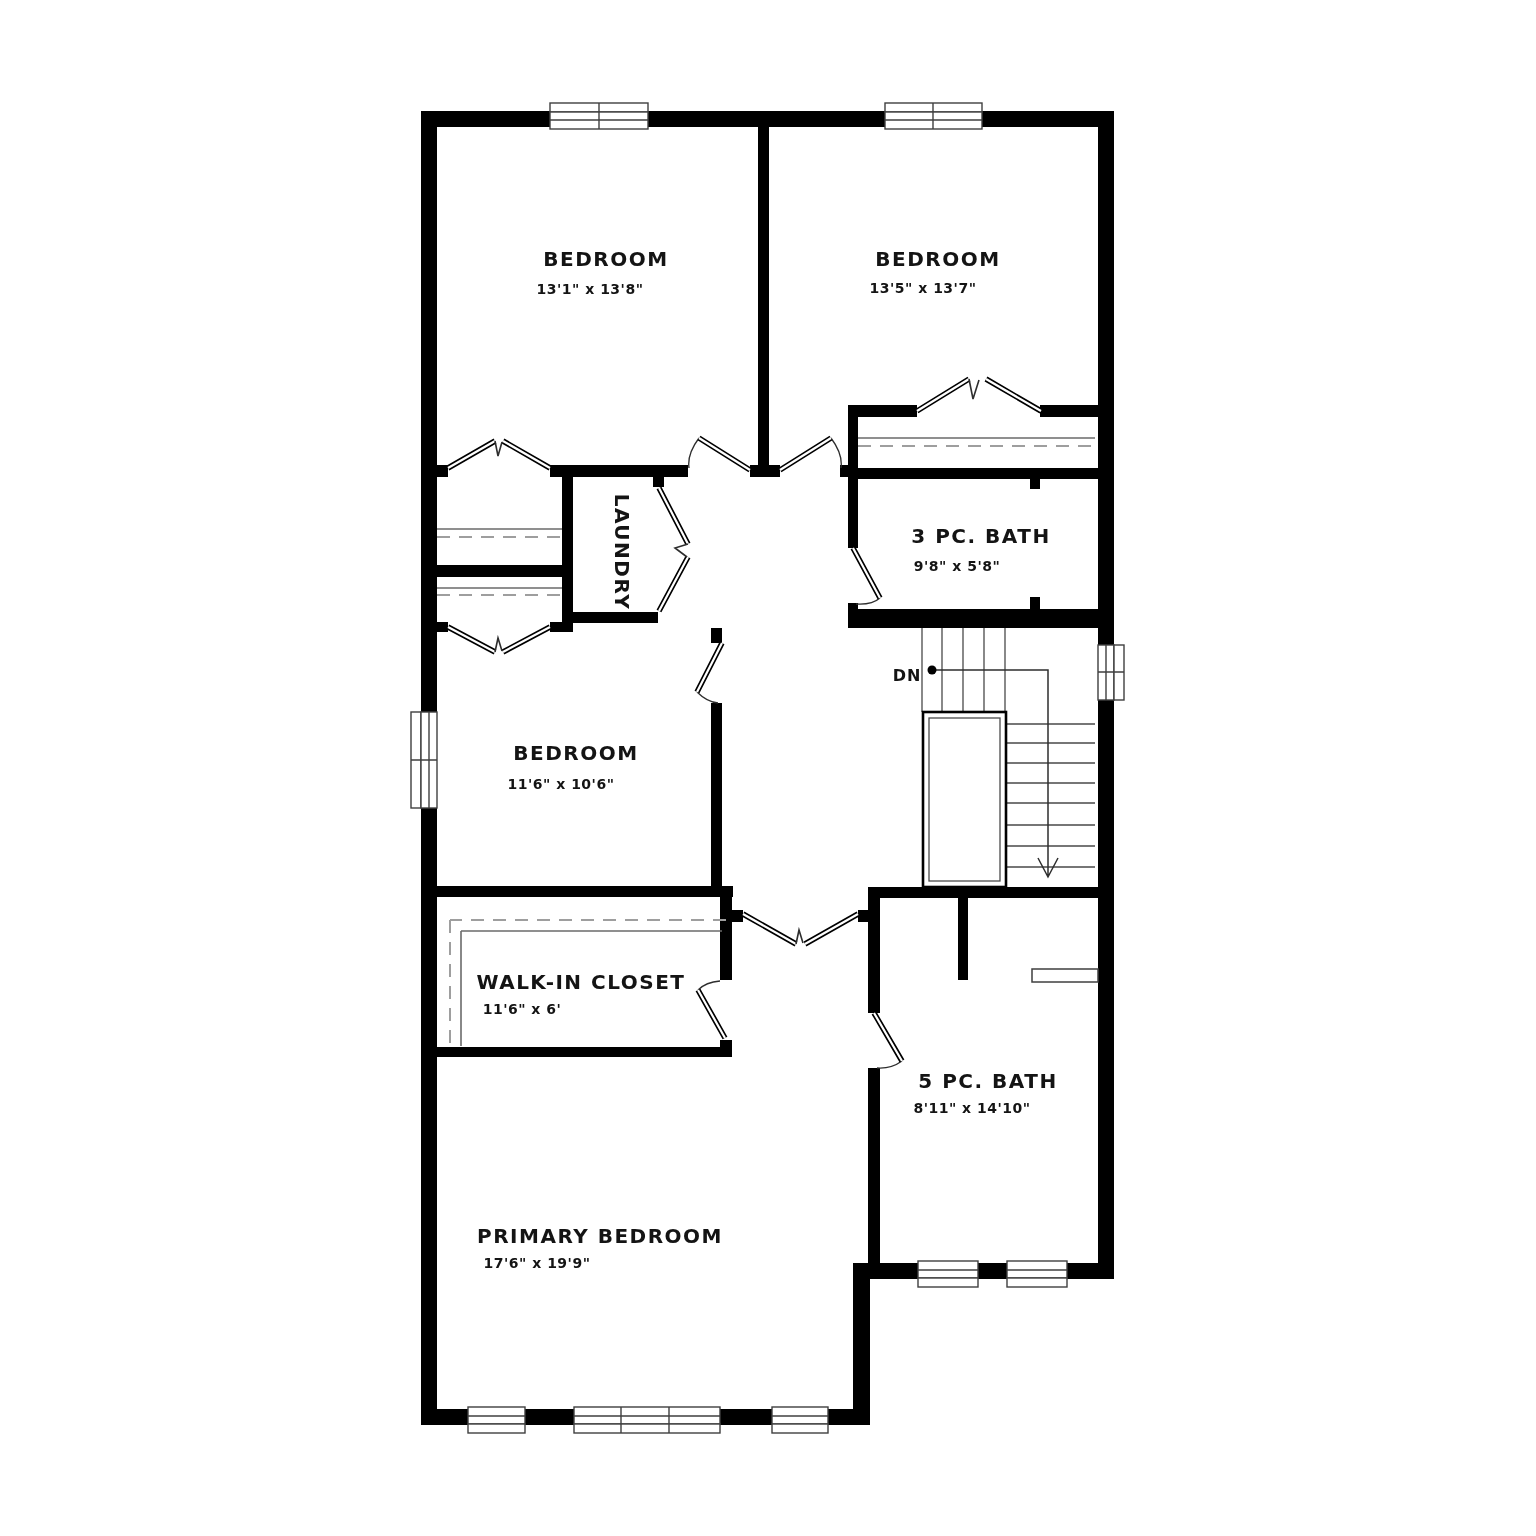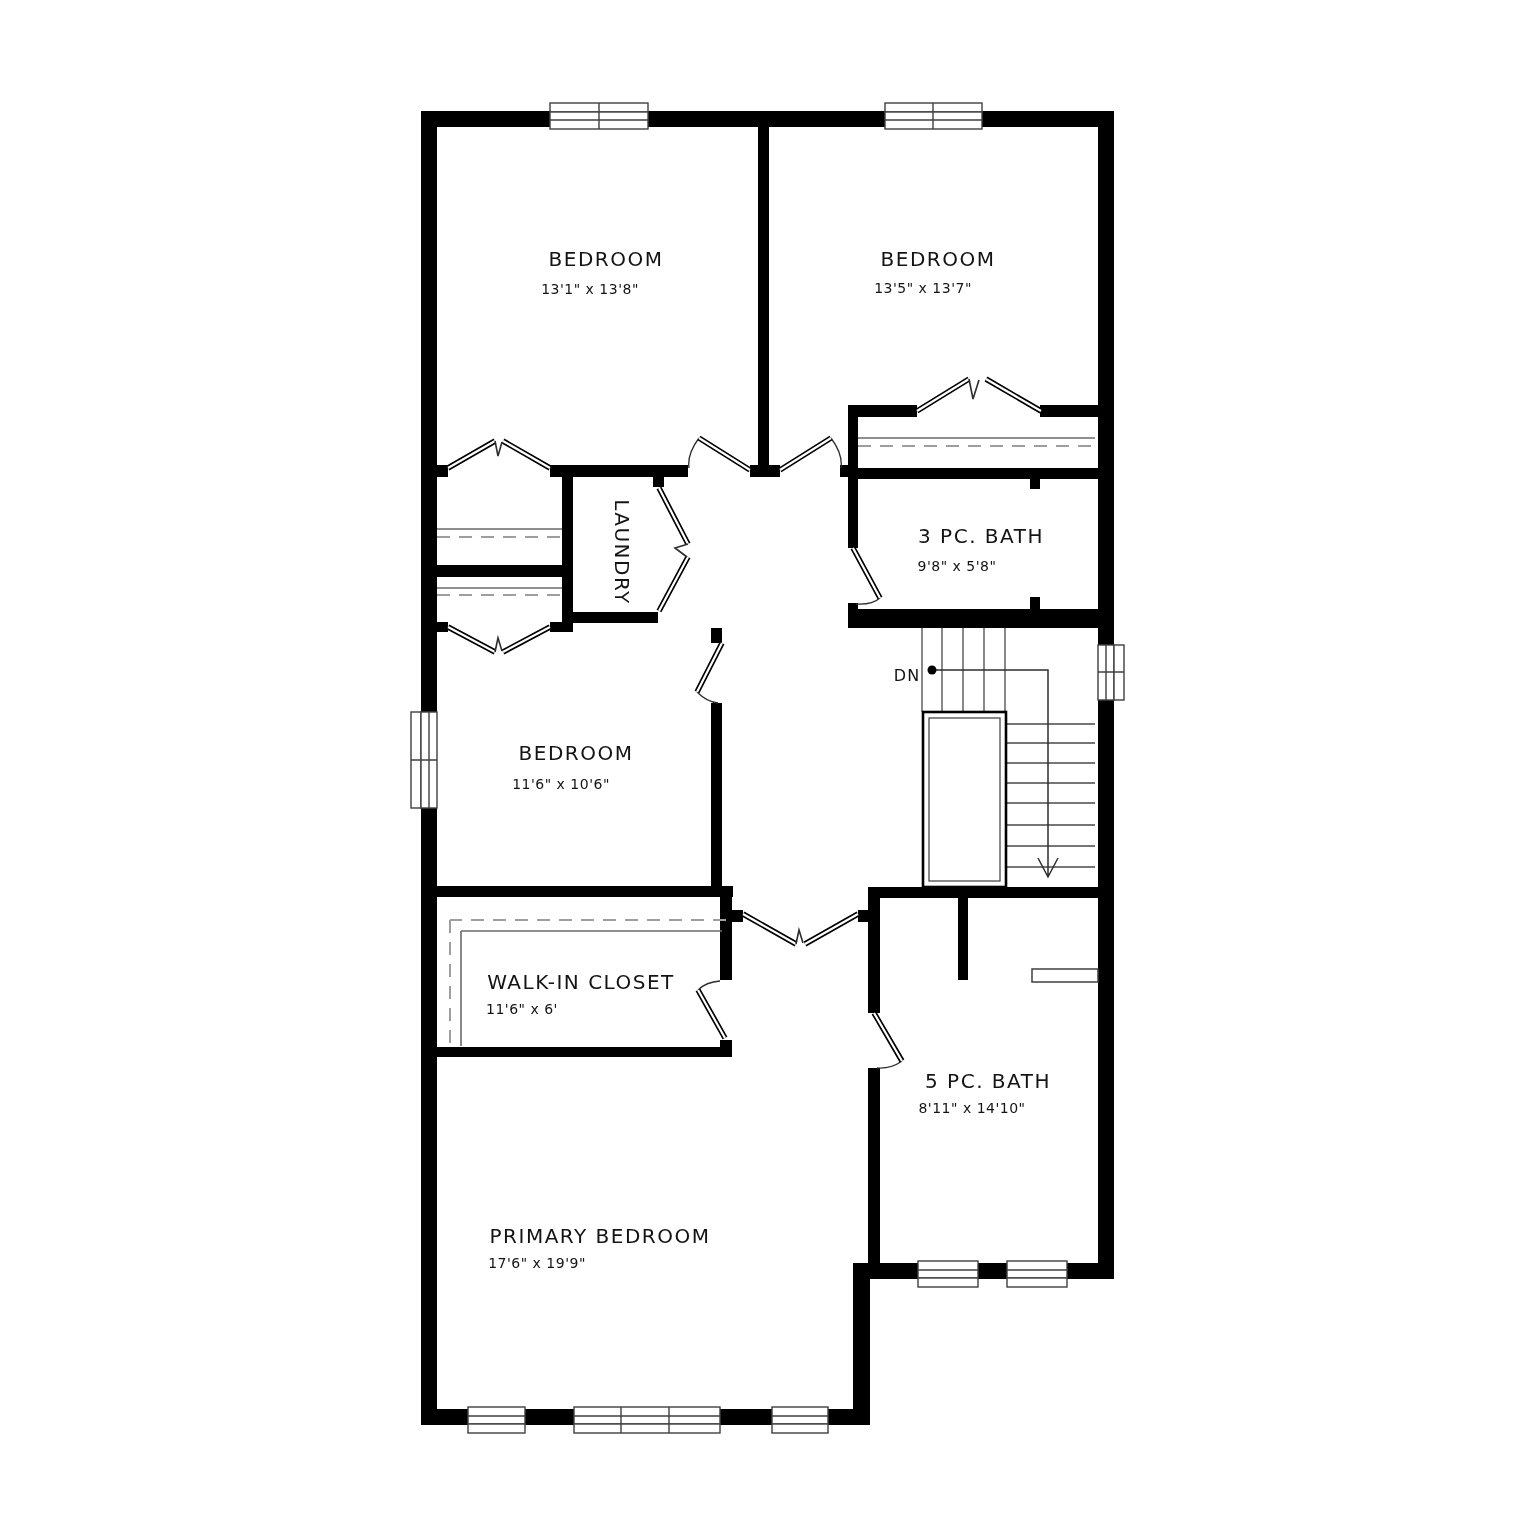--- a/index.html
+++ b/index.html
@@ -1,16 +1,16 @@
 <!DOCTYPE html>
 <html><head>
 <meta charset="utf-8">
 <style>
   html,body{margin:0;padding:0;background:#ffffff;width:1536px;height:1536px;overflow:hidden;}
-  .plan-wrap{position:absolute;inset:0;width:1536px;height:1172px;}
+  .plan-wrap{position:absolute;inset:0;width:1536px;height:1172px;font-weight:bold;}
   svg{display:block;}
   .wall{fill:#000000;stroke:none;}
   .thin{stroke:#3f3f3f;stroke-width:1.4;fill:none;}
   .winbox{fill:#ffffff;stroke:#3f3f3f;stroke-width:1.4;}
   .rod{stroke:#6b6b6b;stroke-width:1.6;fill:none;}
   .dash{stroke:#9e9e9e;stroke-width:2;fill:none;stroke-dasharray:13 9;}
   .dbl-b{stroke:#000000;stroke-width:5.5;fill:none;stroke-linecap:butt;}
   .dbl-w{stroke:#ffffff;stroke-width:2.2;fill:none;stroke-linecap:butt;}
   .arc{stroke:#2e2e2e;stroke-width:1.3;fill:none;}
   .notch{stroke:#2e2e2e;stroke-width:1.6;fill:none;}

